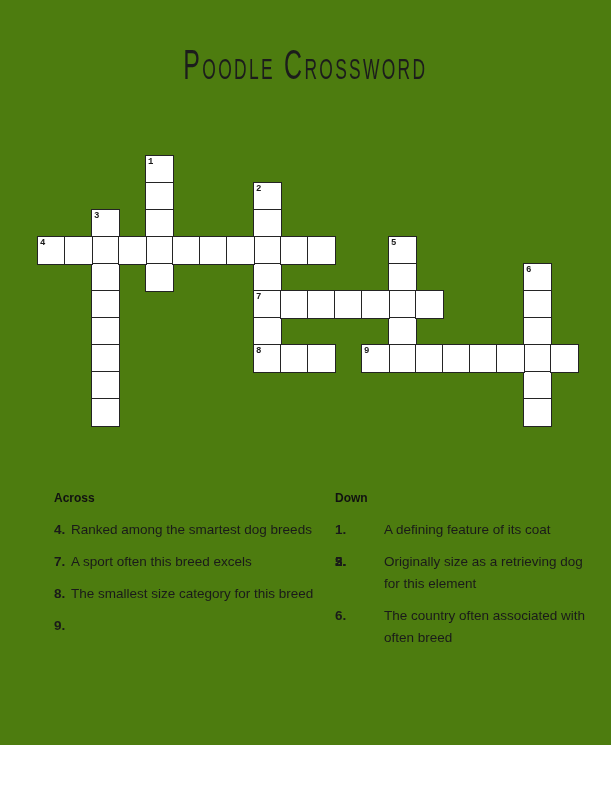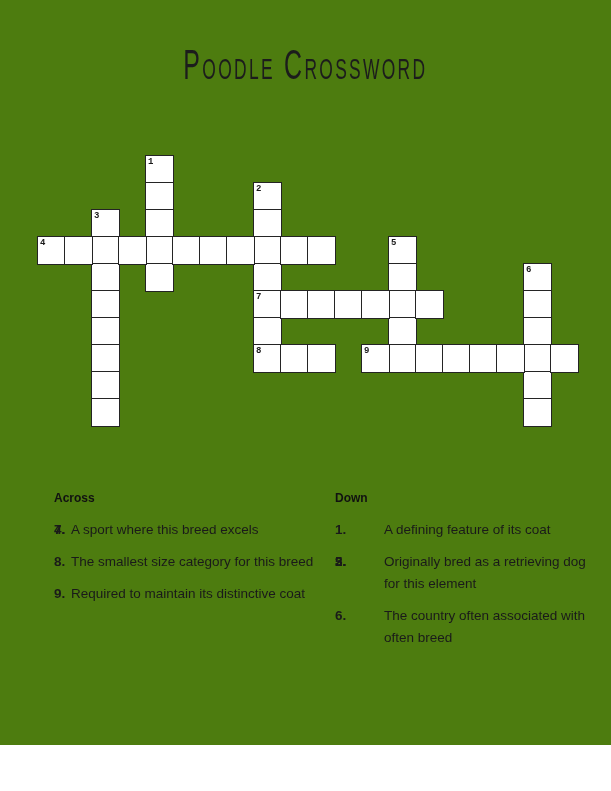--- a/index.html
+++ b/index.html
@@ -165,31 +165,31 @@
       <div class="cell" style="left: 378px; top: 189px; border-color: rgb(36, 36, 36); background: rgb(255, 255, 255);"></div>
       <div class="cell" style="left: 405px; top: 189px; border-color: rgb(36, 36, 36); background: rgb(255, 255, 255);"></div>
       <div class="cell" style="left: 432px; top: 189px; border-color: rgb(36, 36, 36); background: rgb(255, 255, 255);"></div>
       <div class="cell" style="left: 459px; top: 189px; border-color: rgb(36, 36, 36); background: rgb(255, 255, 255);"></div>
       <div class="cell" style="left: 513px; top: 189px; border-color: rgb(36, 36, 36); background: rgb(255, 255, 255);"></div>
     </div>
 
   <div id="across-col" class="clue-col">
     <div class="clue-header">Across</div>
     <div>
-        <div class="clue"><span class="clue-num">4.</span></div>
-        <div class="clue"><span class="clue-num">7.</span><span class="clue-text">A sport where this breed excels</span></div>
+        <div class="clue"><span class="clue-num">4.</span><span class="clue-text">Ranked among the smartest dog breeds</span></div>
+        <div class="clue"><span class="clue-num">7.</span><span class="clue-text">A sport often this breed excels</span></div>
         <div class="clue"><span class="clue-num">8.</span><span class="clue-text">The smallest size category for this breed</span></div>
-        <div class="clue"><span class="clue-num">9.</span><span class="clue-text">Required to maintain its distinctive coat</span></div>
+        <div class="clue"><span class="clue-num">9.</span></div>
       </div>
   </div>
 
   <div id="down-col" class="clue-col">
     <div class="clue-header">Down</div>
     <div>
         <div class="clue"><span class="clue-num">1.</span><span class="clue-text">A defining feature of its coat</span></div>
         <div class="clue"><span class="clue-num">2.</span></div>
         <div class="clue"><span class="clue-num">3.</span></div>
-        <div class="clue"><span class="clue-num">5.</span><span class="clue-text">Originally bred as a retrieving dog for this element</span></div>
+        <div class="clue"><span class="clue-num">5.</span><span class="clue-text">Originally size as a retrieving dog for this element</span></div>
         <div class="clue"><span class="clue-num">6.</span><span class="clue-text">The country often associated with often breed</span></div>
       </div>
   </div>
 
 </div>
 
 </body></html>

